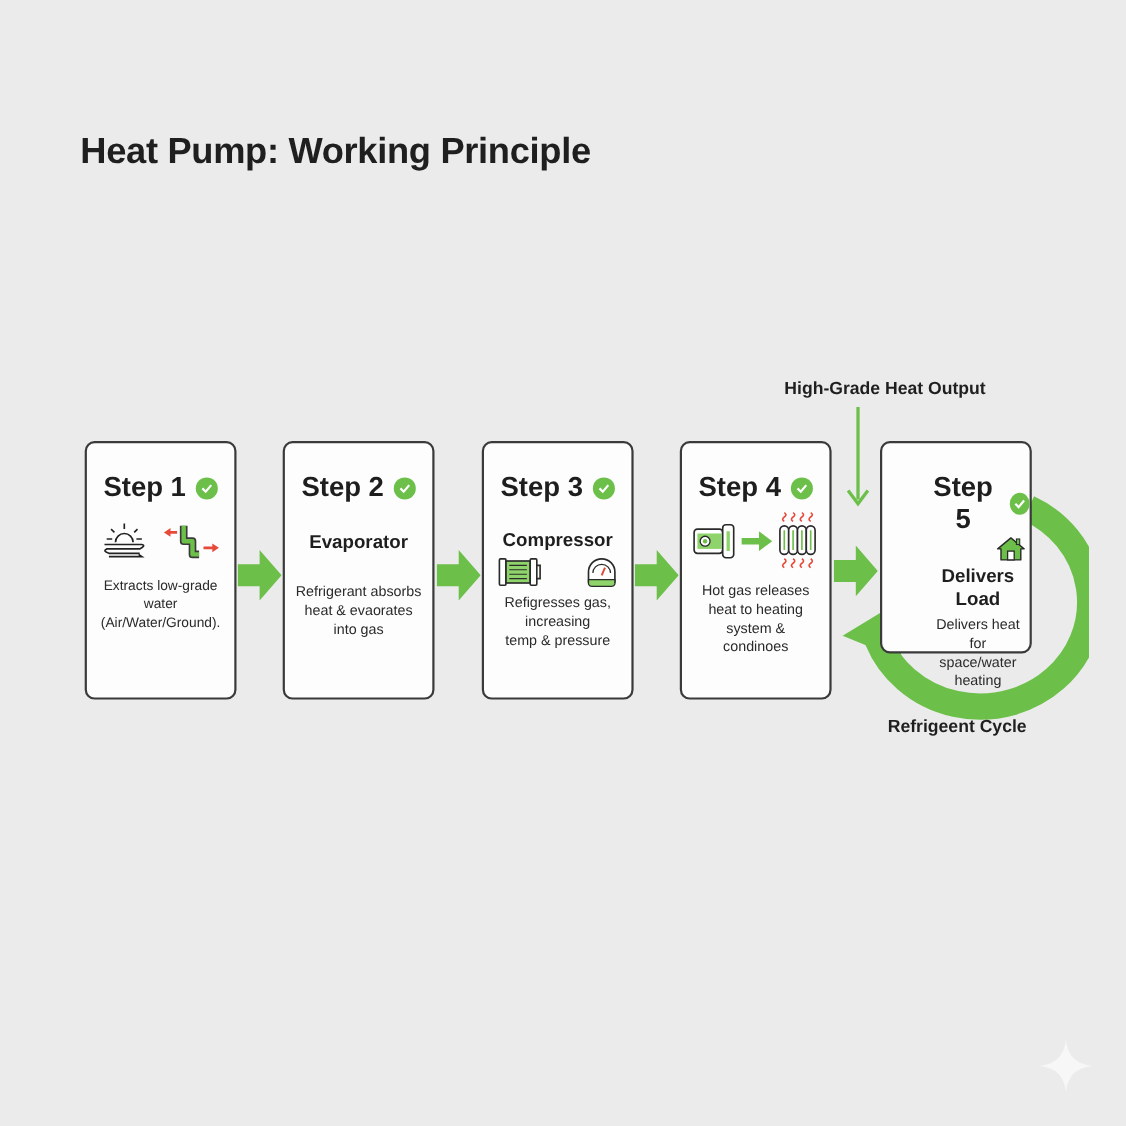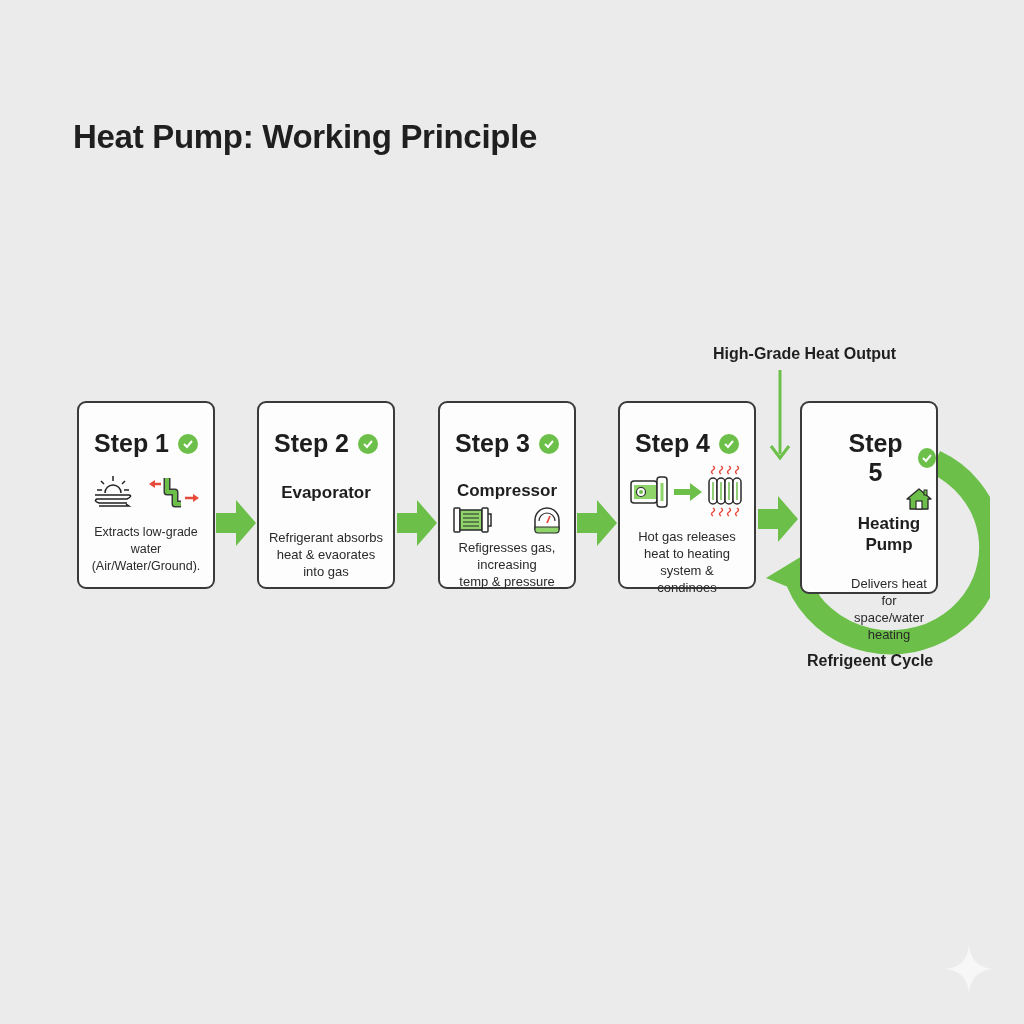--- a/index.html
+++ b/index.html
@@ -7,21 +7,21 @@
     width: 1024px; height: 1024px; position: relative; overflow: hidden;
     background: #ebebeb;
     font-family: "Liberation Sans", sans-serif;
     color: #1e1e1e;
   }
   .title {
     position: absolute; left: 73px; top: 118px;
     font-size: 33px; font-weight: bold; letter-spacing: -0.3px; color: #1f1f1f;
   }
   .card {
-    position: absolute; top: 401px; width: 138px; height: 188px;
+    position: absolute; top: 401px; width: 138px; height: 235px;
     background: #fdfdfd; border: 2.5px solid #3a3a3a; border-radius: 9px;
     box-sizing: border-box; text-align: center;
   }
   .card .step-head {
     margin-top: 26px; font-size: 25px; font-weight: bold; color: #1e1e1e;
     display: flex; justify-content: center; align-items: center; gap: 9px;
   }
   .check {
     width: 20px; height: 20px; border-radius: 50%; background: #6cc04a;
     display: inline-flex; align-items: center; justify-content: center;
@@ -219,23 +219,23 @@
     </span>
   </div>
   <div style="display:flex; justify-content:center; height:24px; margin-top:0px; padding-left:60px;">
     <svg width="28" height="24" viewBox="0 0 28 24">
       <polygon points="14,2 26,12 23,12 23,22 5,22 5,12 2,12" fill="#6cc04a" stroke="#2a2a2a" stroke-width="1.3" stroke-linejoin="round"></polygon>
       <rect x="11" y="14" width="6" height="8" fill="#fff" stroke="#2a2a2a" stroke-width="1.2"></rect>
       <rect x="19" y="3" width="3" height="5" fill="#6cc04a" stroke="#2a2a2a" stroke-width="1"></rect>
     </svg>
   </div>
   <div class="name" style="margin-top:2px;">
-    <div>Heating Pump</div>
-  </div>
-  <div class="desc" style="margin-top:20px;">
+    <div>Delivers Load</div>
+  </div>
+  <div class="desc" style="margin-top:4px;">
     <div>Delivers heat for</div>
     <div>space/water heating</div>
   </div>
 </div>
 
 <div class="label" style="left:807px; top:652px;">Refrigeent Cycle</div>
 
 <svg class="abs" style="left:943px; top:943px;" width="52" height="52" viewBox="0 0 52 52">
   <path d="M26 2 Q28 24 50 26 Q28 28 26 50 Q24 28 2 26 Q24 24 26 2 Z" fill="#f7f7f7"></path>
 </svg>

